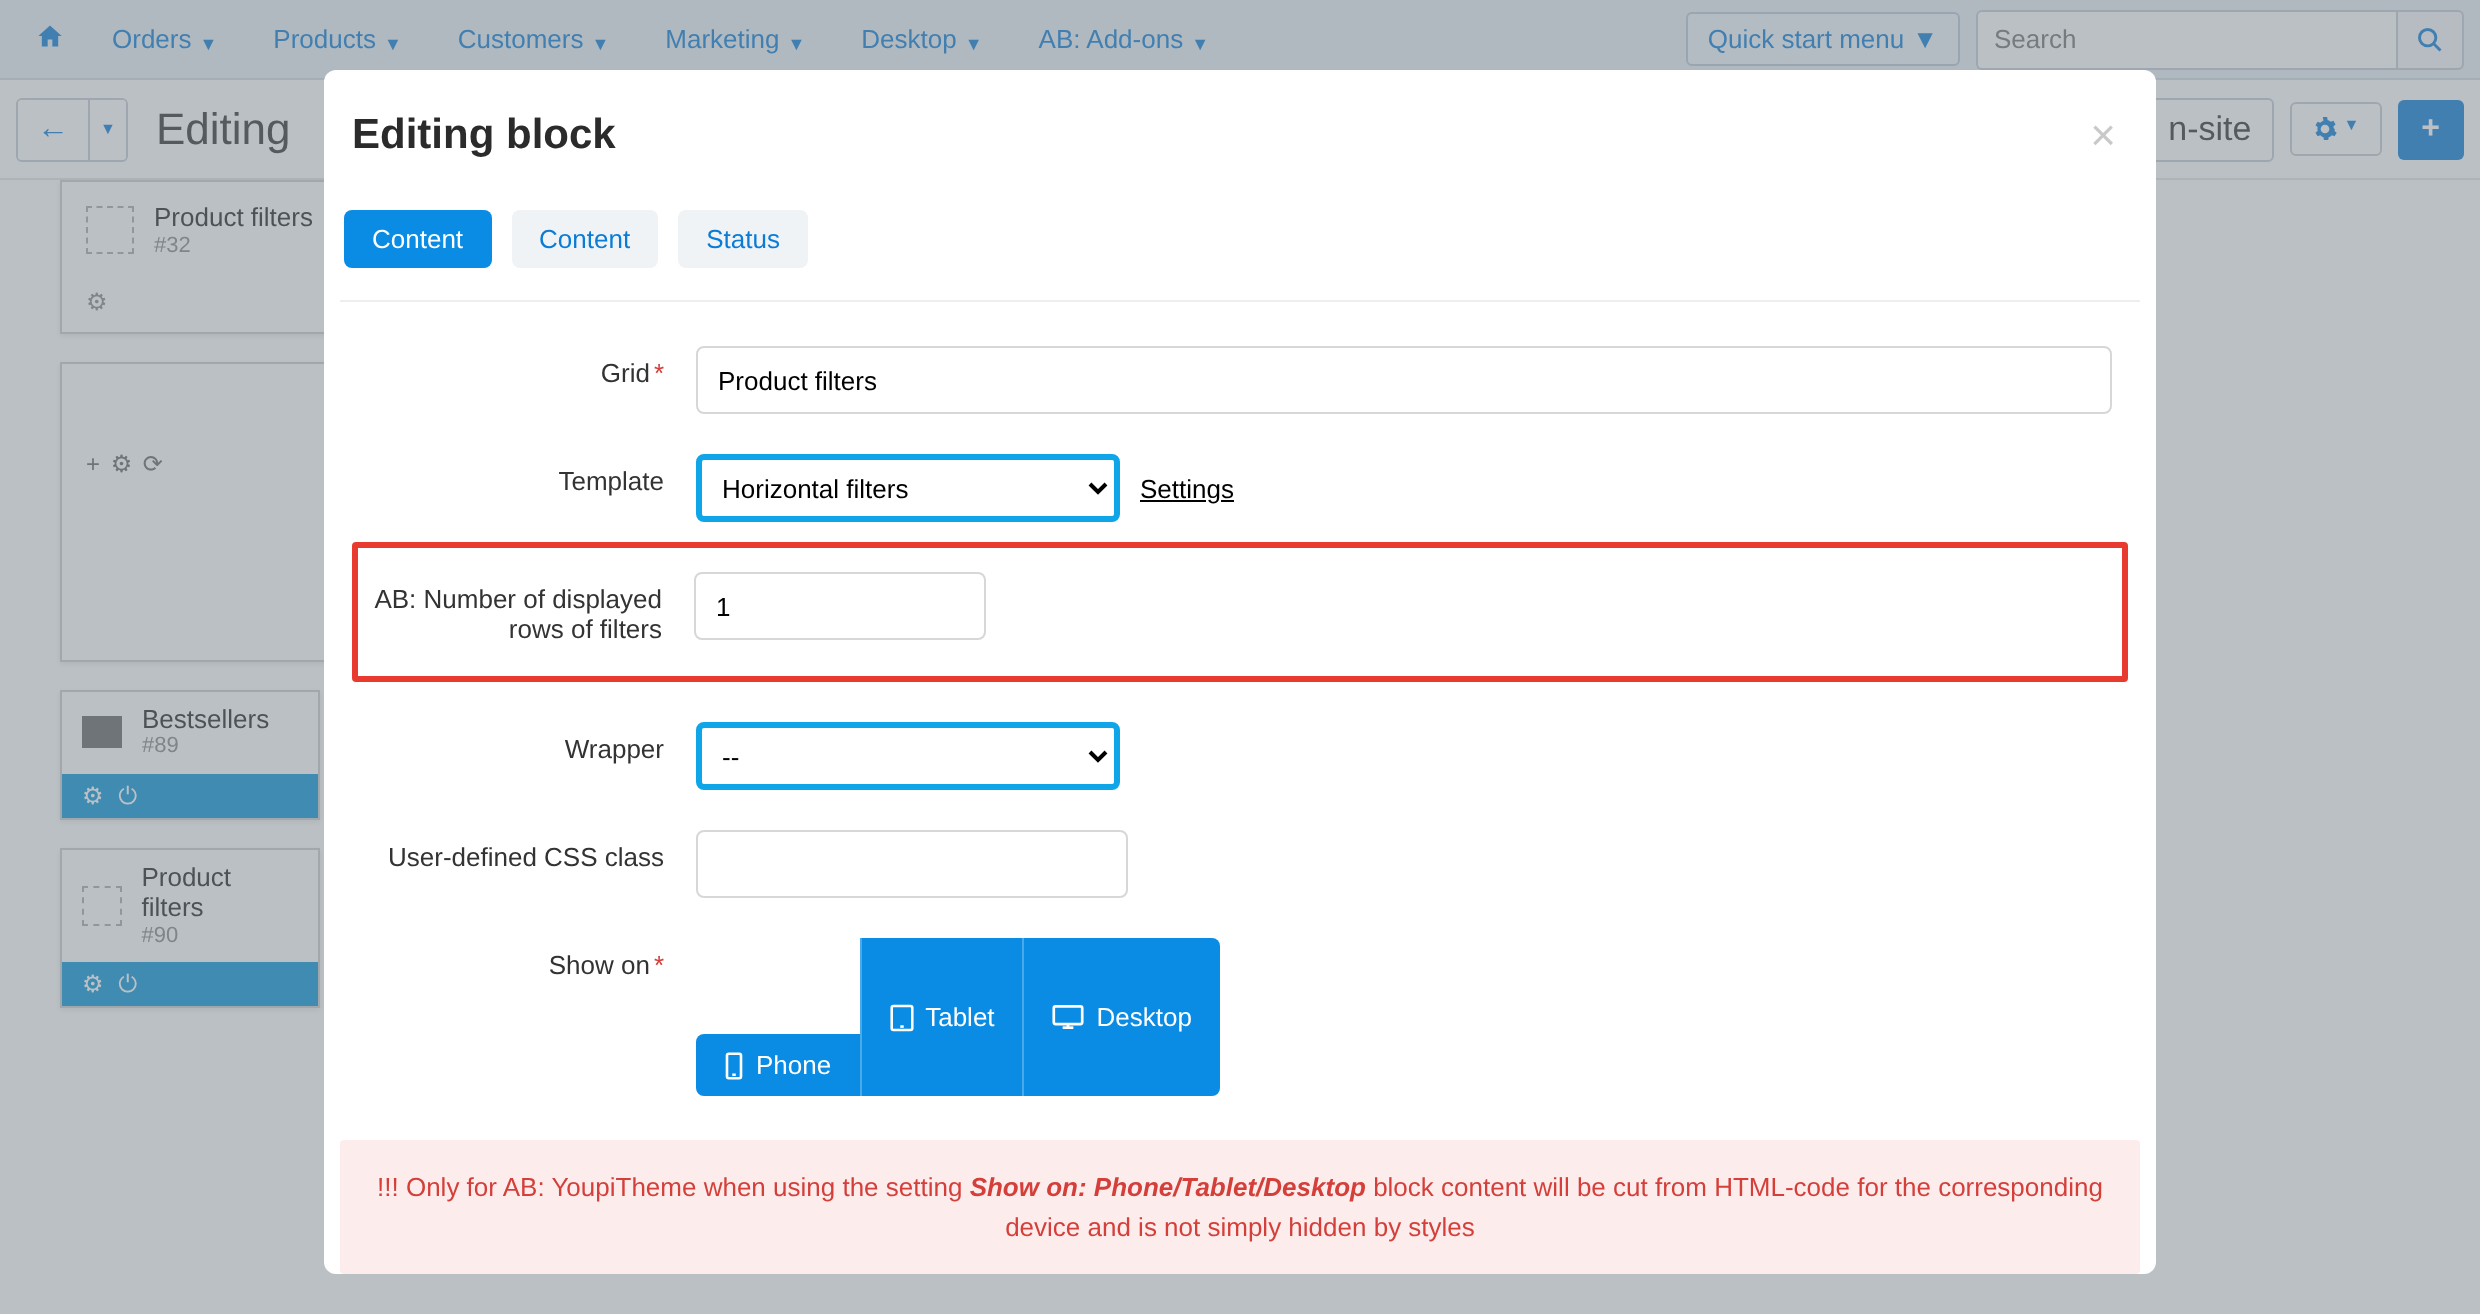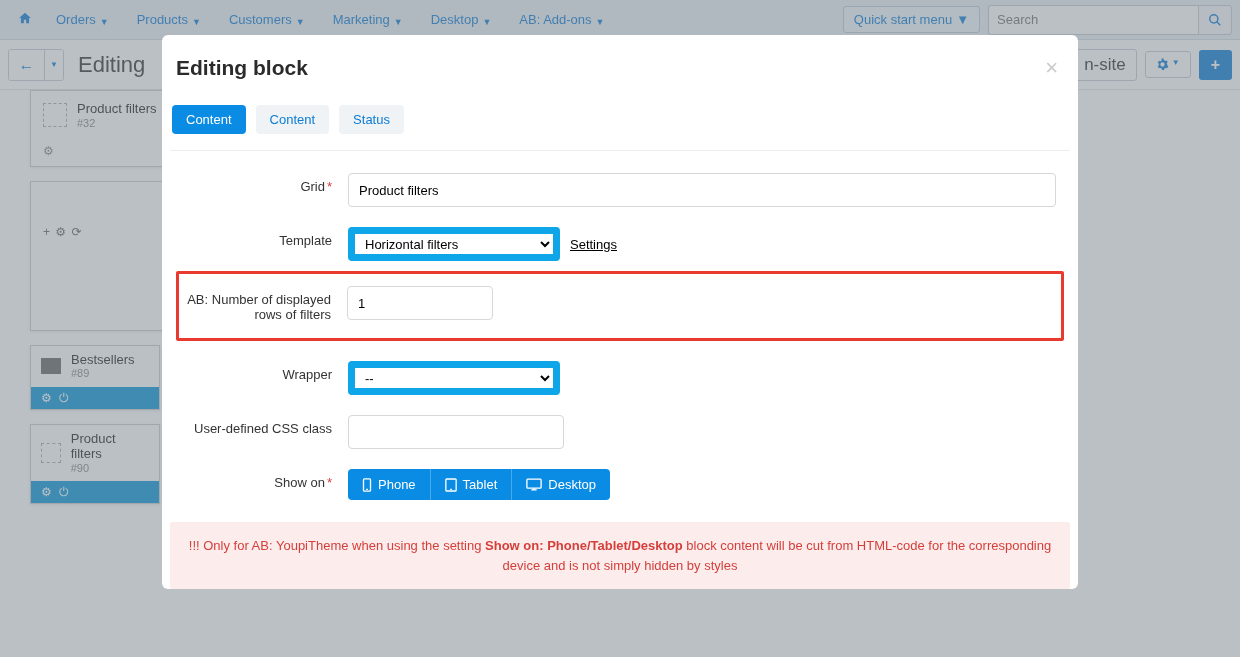--- a/index.html
+++ b/index.html
@@ -53,36 +53,36 @@
     .tab { padding: 7px 14px; border-radius:4px; font-size:13px; background:#eff3f5; color:#0b7cd6; cursor:pointer;}
     .tab.active { background:#0b8ce4; color:#fff;}
     .hr { border-top:1px solid #eee; margin: 0 8px 12px;}
 
     .form { padding: 0 10px; }
     .form-row { display:flex; align-items:flex-start; padding: 10px 6px; }
     .form-label { width: 170px; text-align:right; padding-right: 16px; padding-top:6px; font-size:13px; color:#333;}
     .req { color:#d43f3a; margin-left:2px;}
     .form-field { flex:1; }
     .text-input { width: 708px; height:34px; border:1px solid #d7d7d7; border-radius:4px; padding: 0 10px; font-size:13px;}
-    .select { width: 212px; height:34px; border:7px solid #0ea5e9; border-radius:4px; padding: 0 6px; font-size:13px; background:#fff;}
+    .select { width: 212px; height:34px; border:3px solid #0ea5e9; border-radius:4px; padding: 0 6px; font-size:13px; background:#fff;}
     .settings-link { color:#000000; text-decoration: underline; margin-left: 10px; font-size:13px; cursor:pointer;}
     .small-input { width:146px; height:34px; border:1px solid #d7d7d7; border-radius:4px; padding:0 10px; font-size:13px;}
 
     .highlight-box { border: 3px solid #e83a2e; border-radius:2px; padding: 6px 6px 10px; margin: 0 4px 10px;}
     .help-text { color:#8a8f94; font-size:13px; margin-top:8px; line-height:1.4; max-width: 700px;}
 
     .btn-group { display:flex; }
     .show-btn { background:#0b8ce4; color:#fff; border:none; padding: 8px 14px; font-size:13px; display:flex; align-items:center; gap:6px; cursor:pointer;}
-    .show-btn:first-child { border-radius:4px 0 0 4px;}
+    .show-btn:first-child { border-radius:4px 0 0 4px;margin-top:48px;}
     .show-btn:last-child { border-radius:0 4px 4px 0;}
     .show-btn + .show-btn { border-left: 1px solid rgba(255,255,255,0.25);}
     .dev-icon { display:inline-block; }
 
     .notice-box { margin: 12px 8px 0; background:#fdecec; border-radius:2px; padding: 14px 18px; text-align:center; font-size:13px; color:#d43f3a; line-height:1.5;}
-    .notice-box strong { font-weight:600;}
+    .notice-box strong { font-weight:600;font-style:italic;}
     .medium-input { width:216px; height:34px; border:1px solid #d7d7d7; border-radius:4px; padding:0 10px; font-size:13px;}
   </style>
 </head>
 <body>
 
 <div class="topnav">
   <span class="home">
     <svg width="14" height="14" viewBox="0 0 24 24" fill="currentColor">
         <path d="M12 3l10 9h-3v9h-5v-6h-4v6H5v-9H2z"></path>
       </svg>

